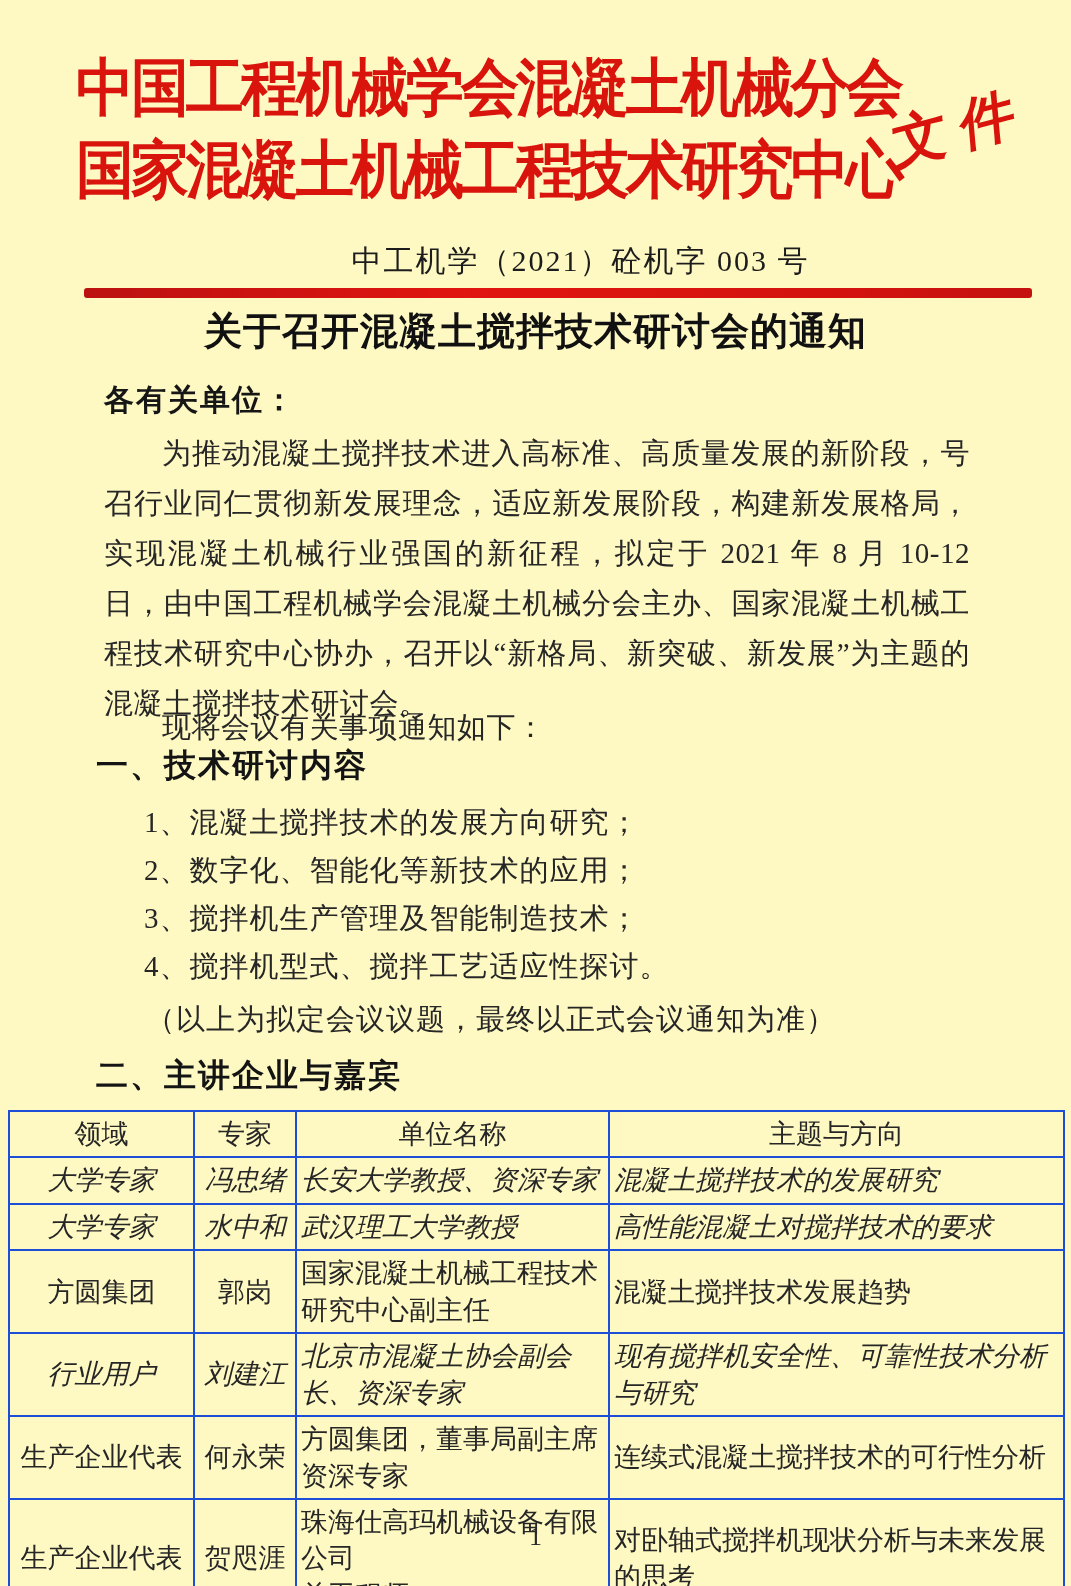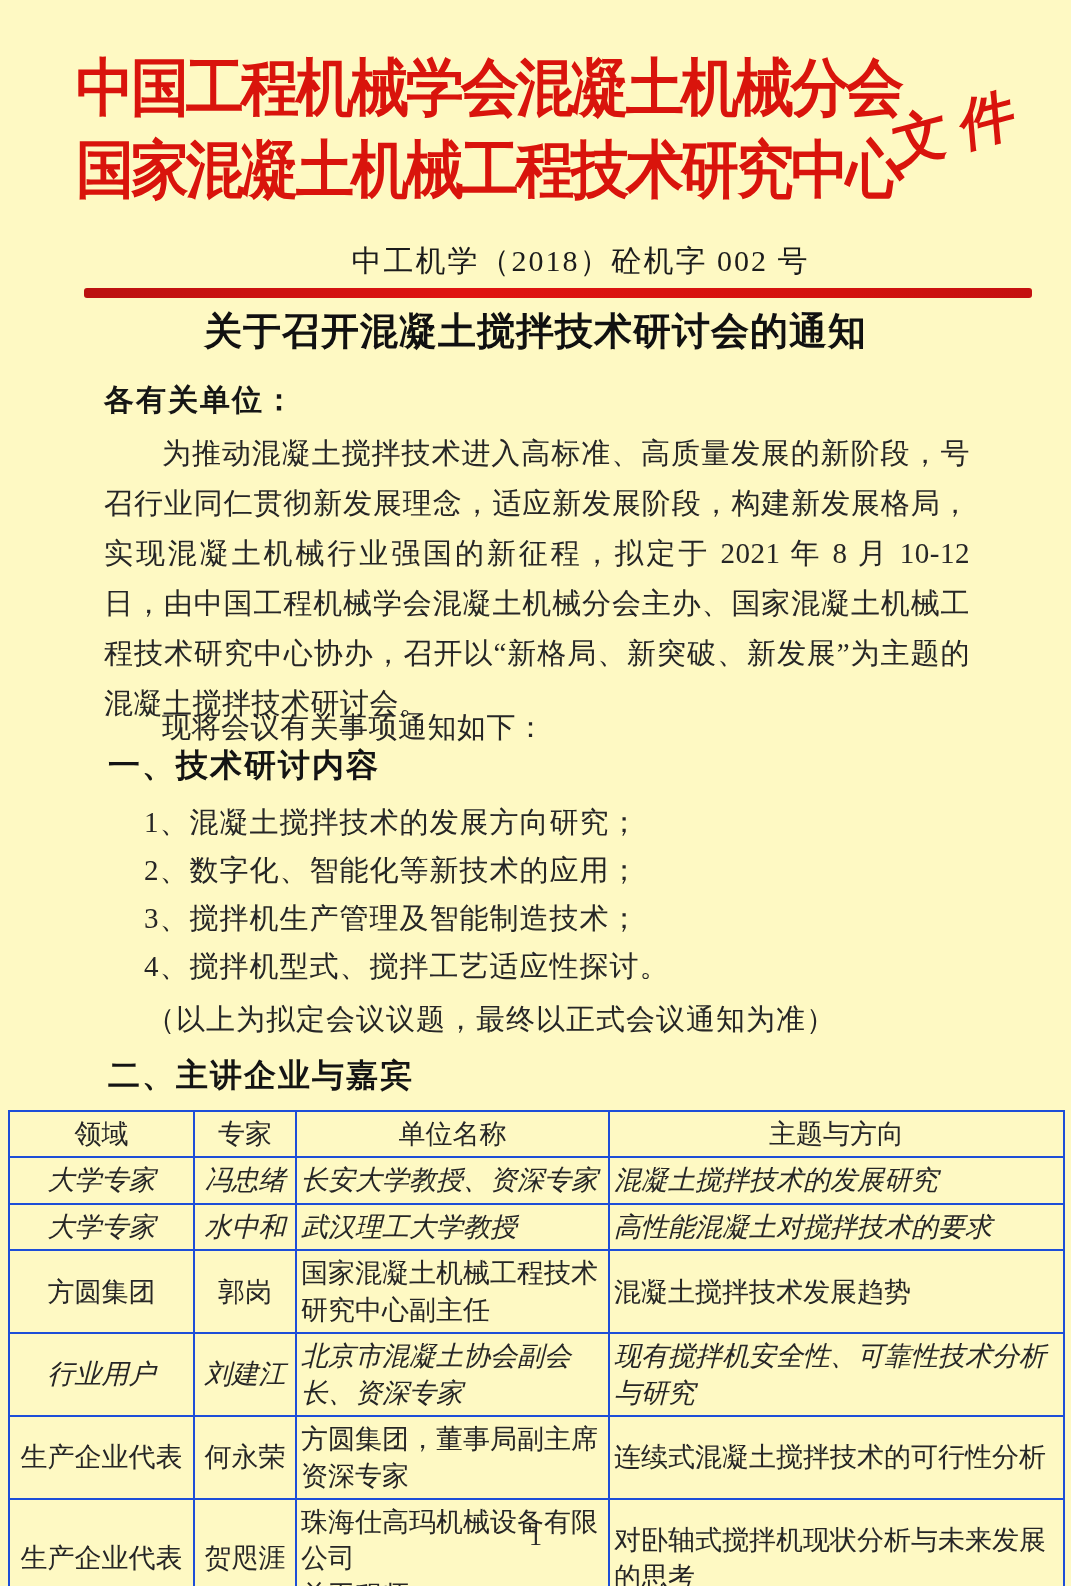--- a/index.html
+++ b/index.html
@@ -89,21 +89,21 @@
     line-height: 50px;
     color: #262626;
     text-align: justify;
     text-indent: 2em;
     letter-spacing: 0.5px;
   }
   .para1 { top: 428px; }
   .para2 { top: 702px; }
   .section-heading {
     position: absolute;
-    left: 108px;
+    left: 96px;
     font-family: "Liberation Sans", "DejaVu Sans", sans-serif;
     font-weight: bold;
     font-size: 32px;
     color: #141414;
     letter-spacing: 2px;
   }
   .heading1 { top: 744px; }
   .heading2 { top: 1054px; }
   .agenda-item {
     position: absolute;
@@ -165,21 +165,21 @@
 </style>
 </head>
 <body>
 
 <div class="page">
 
   <div class="org-line org-line1">中国工程机械学会混凝土机械分会</div>
   <div class="org-line org-line2">国家混凝土机械工程技术研究中心</div>
   <div class="file-label">文件</div>
 
-  <div class="doc-number">中工机学（2018）砼机字 002 号</div>
+  <div class="doc-number">中工机学（2021）砼机字 003 号</div>
   <div class="red-rule"></div>
 
   <div class="doc-title">关于召开混凝土搅拌技术研讨会的通知</div>
   <div class="salutation">各有关单位：</div>
 
   <p class="body-para para1">为推动混凝土搅拌技术进入高标准、高质量发展的新阶段，号召行业同仁贯彻新发展理念，适应新发展阶段，构建新发展格局，实现混凝土机械行业强国的新征程，拟定于 2021 年 8 月 10-12 日，由中国工程机械学会混凝土机械分会主办、国家混凝土机械工程技术研究中心协办，召开以“新格局、新突破、新发展”为主题的混凝土搅拌技术研讨会。</p>
   <p class="body-para para2">现将会议有关事项通知如下：</p>
 
   <div class="section-heading heading1">一、技术研讨内容</div>
   <div class="agenda-item item0">1、混凝土搅拌技术的发展方向研究；</div>

